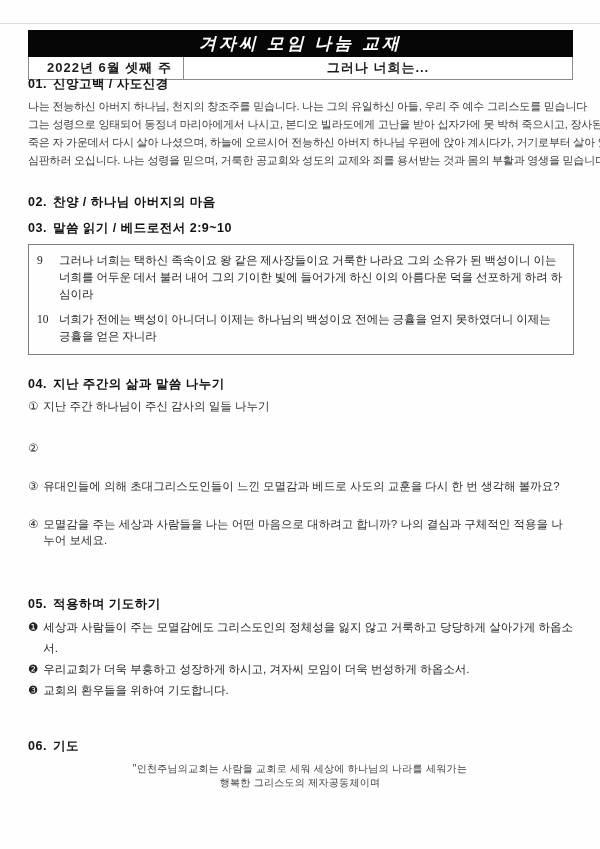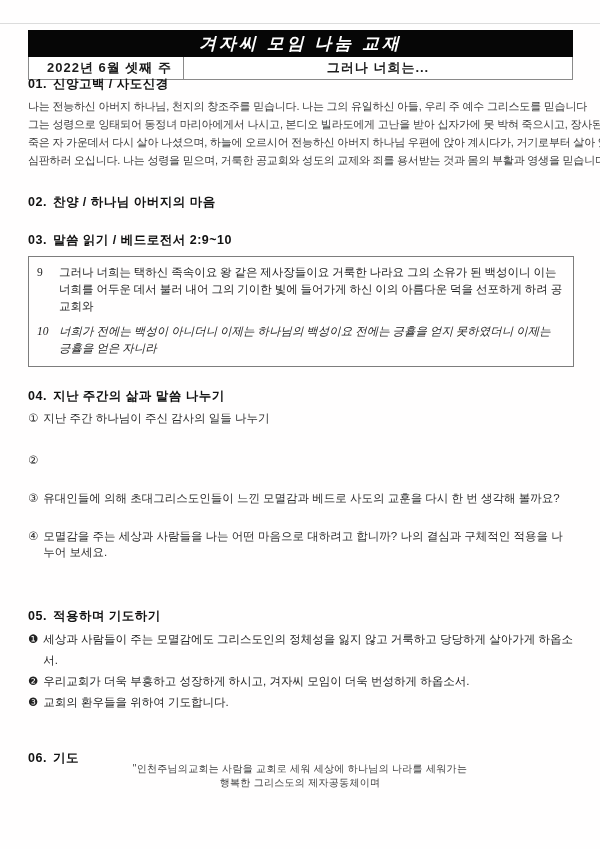--- a/index.html
+++ b/index.html
@@ -45,31 +45,31 @@
   .sec-heading {
     font-size:12.5px; font-weight:bold; color:#111;
     line-height:16px; letter-spacing:0.5px;
   }
   .sec-heading .sec-num { margin-right:6px; }
 
   .creed { margin-top:5px; font-size:11px; color:#3a3a3a; }
   .creed-line { line-height:18px; white-space:nowrap; letter-spacing:-0.2px; }
 
   .h02 { margin-top:25px; }
-  .h03 { margin-top:22px; }
+  .h03 { margin-top:10px; }
 
   .scripture-box {
     margin-top:8px;
     border:1px solid #7d7d7d;
     padding:7px 10px 9px 8px;
     font-family:"Liberation Serif","DejaVu Serif",serif;
     font-size:11.5px; color:#222;
   }
   .verse { display:flex; line-height:17px; }
-  .verse + .verse { margin-top:8px;font-style:italic; }
+  .verse + .verse { margin-top:8px; }
   .verse-num { width:22px; flex:0 0 22px; }
   .verse-text { flex:1; }
 
   .h04 { margin-top:21px; }
   .question { display:flex; font-size:11.5px; color:#2a2a2a; line-height:16px; }
   .q-marker { margin-right:5px; }
   .q1 { margin-top:6px; }
   .q2 { margin-top:26px; }
   .q3 { margin-top:22px; }
   .q4 { margin-top:22px; }
@@ -117,21 +117,21 @@
     <div class="sec-heading h02">
       <span class="sec-num">02.</span><span>찬양 / 하나님 아버지의 마음</span>
     </div>
 
     <div class="sec-heading h03">
       <span class="sec-num">03.</span><span>말씀 읽기 / 베드로전서 2:9~10</span>
     </div>
     <div class="scripture-box">
       <div class="verse">
         <span class="verse-num">9</span>
-        <span class="verse-text">그러나 너희는 택하신 족속이요 왕 같은 제사장들이요 거룩한 나라요 그의 소유가 된 백성이니 이는 너희를 어두운 데서 불러 내어 그의 기이한 빛에 들어가게 하신 이의 아름다운 덕을 선포하게 하려 공교회와</span>
+        <span class="verse-text">그러나 너희는 택하신 족속이요 왕 같은 제사장들이요 거룩한 나라요 그의 소유가 된 백성이니 이는 너희를 어두운 데서 불러 내어 그의 기이한 빛에 들어가게 하신 이의 아름다운 덕을 선포하게 하려 하심이라</span>
       </div>
       <div class="verse">
         <span class="verse-num">10</span>
         <span class="verse-text">너희가 전에는 백성이 아니더니 이제는 하나님의 백성이요 전에는 긍휼을 얻지 못하였더니 이제는 긍휼을 얻은 자니라</span>
       </div>
     </div>
 
     <div class="sec-heading h04">
       <span class="sec-num">04.</span><span>지난 주간의 삶과 말씀 나누기</span>
     </div>

